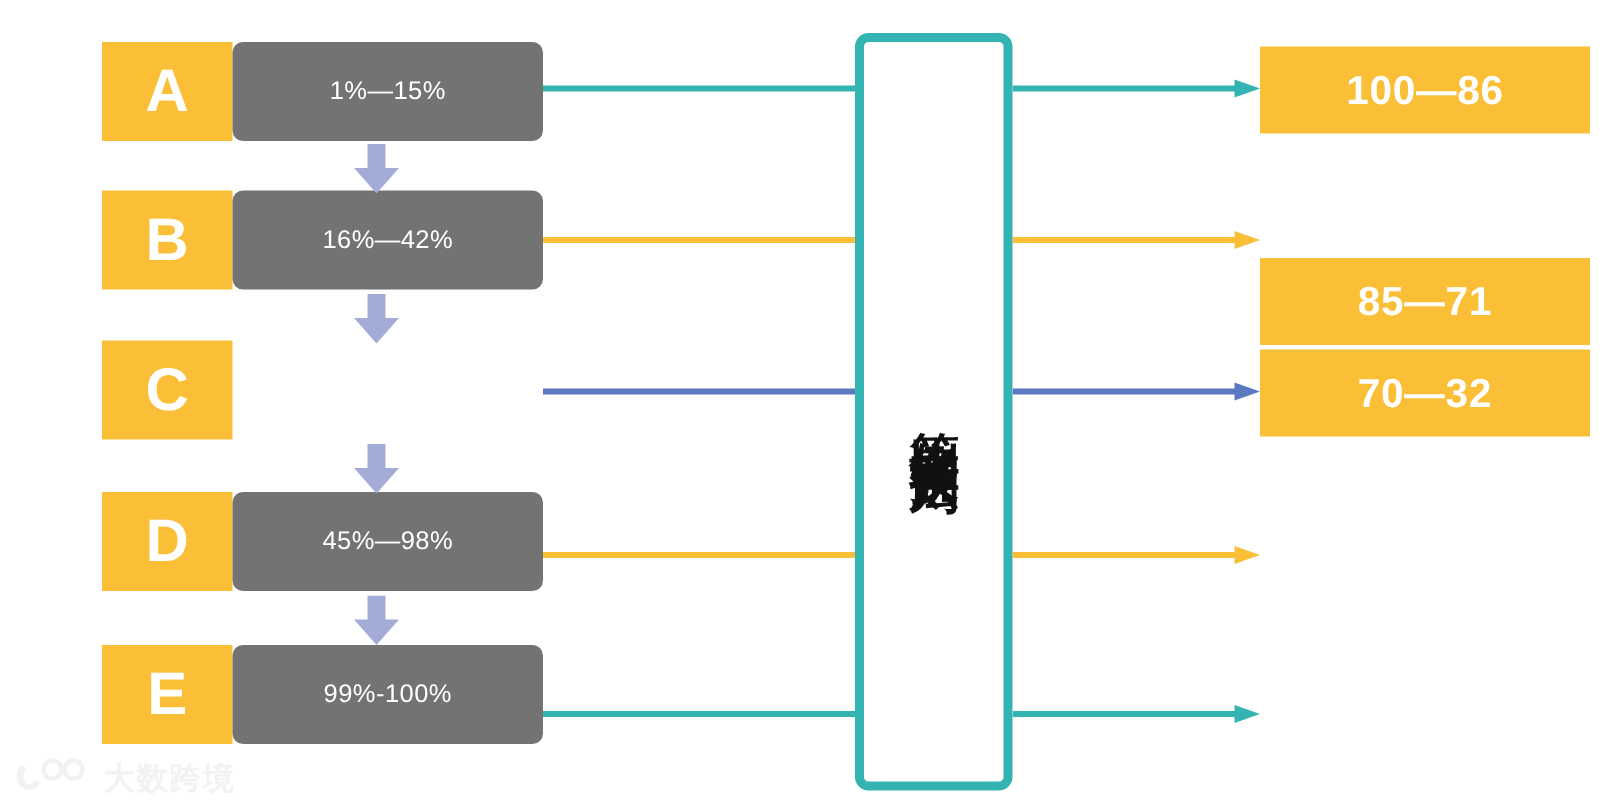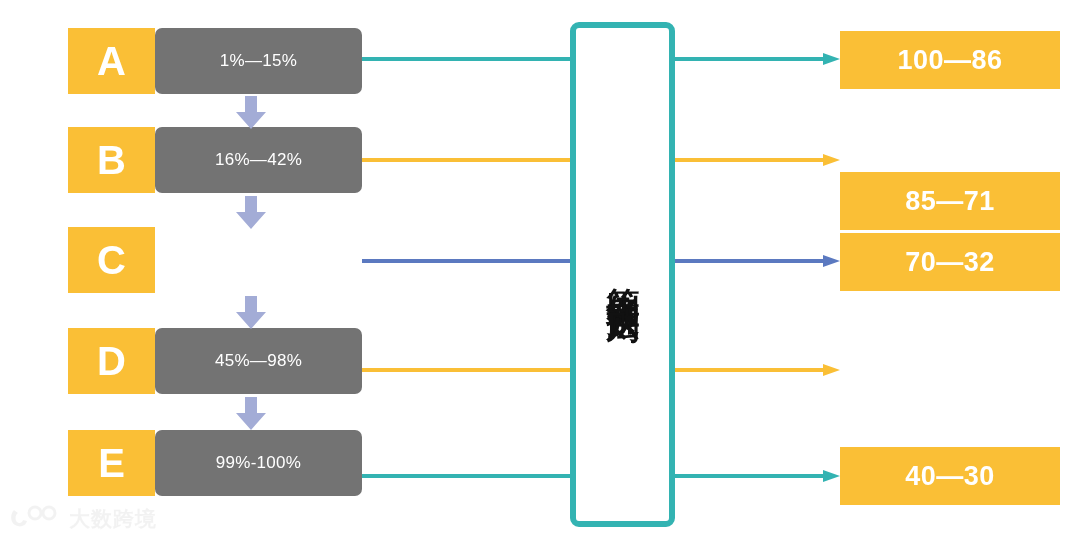--- a/index.html
+++ b/index.html
@@ -228,21 +228,20 @@
       </svg>
   </div>
 
   <div id="hub">
     <div id="hub-label">等比例转换法则</div>
   </div>
 
   <div class="score-box" style="top:31px;">100—86</div>
   <div class="score-box" style="top:132px;margin-top:40px;">85—71</div>
   <div class="score-box" style="top:233px;">70—32</div>
-  <div class="score-box" style="top:447px;">40—30</div>
 
   <div id="watermark">
     <span>
       <svg width="52" height="26" viewBox="0 0 52 26">
         <path d="M4 6 C0 10, 0 18, 5 21 C10 24, 16 22, 17 17 L13 16 C12 19, 9 20, 7 18 C5 16, 5 11, 8 9 Z" fill="#e9e9e9"></path>
         <circle cx="25" cy="9" r="6" fill="none" stroke="#e9e9e9" stroke-width="3"></circle>
         <circle cx="39" cy="9" r="6" fill="none" stroke="#e9e9e9" stroke-width="3"></circle>
       </svg>
     </span>
     <span id="watermark-text">大数跨境</span>

